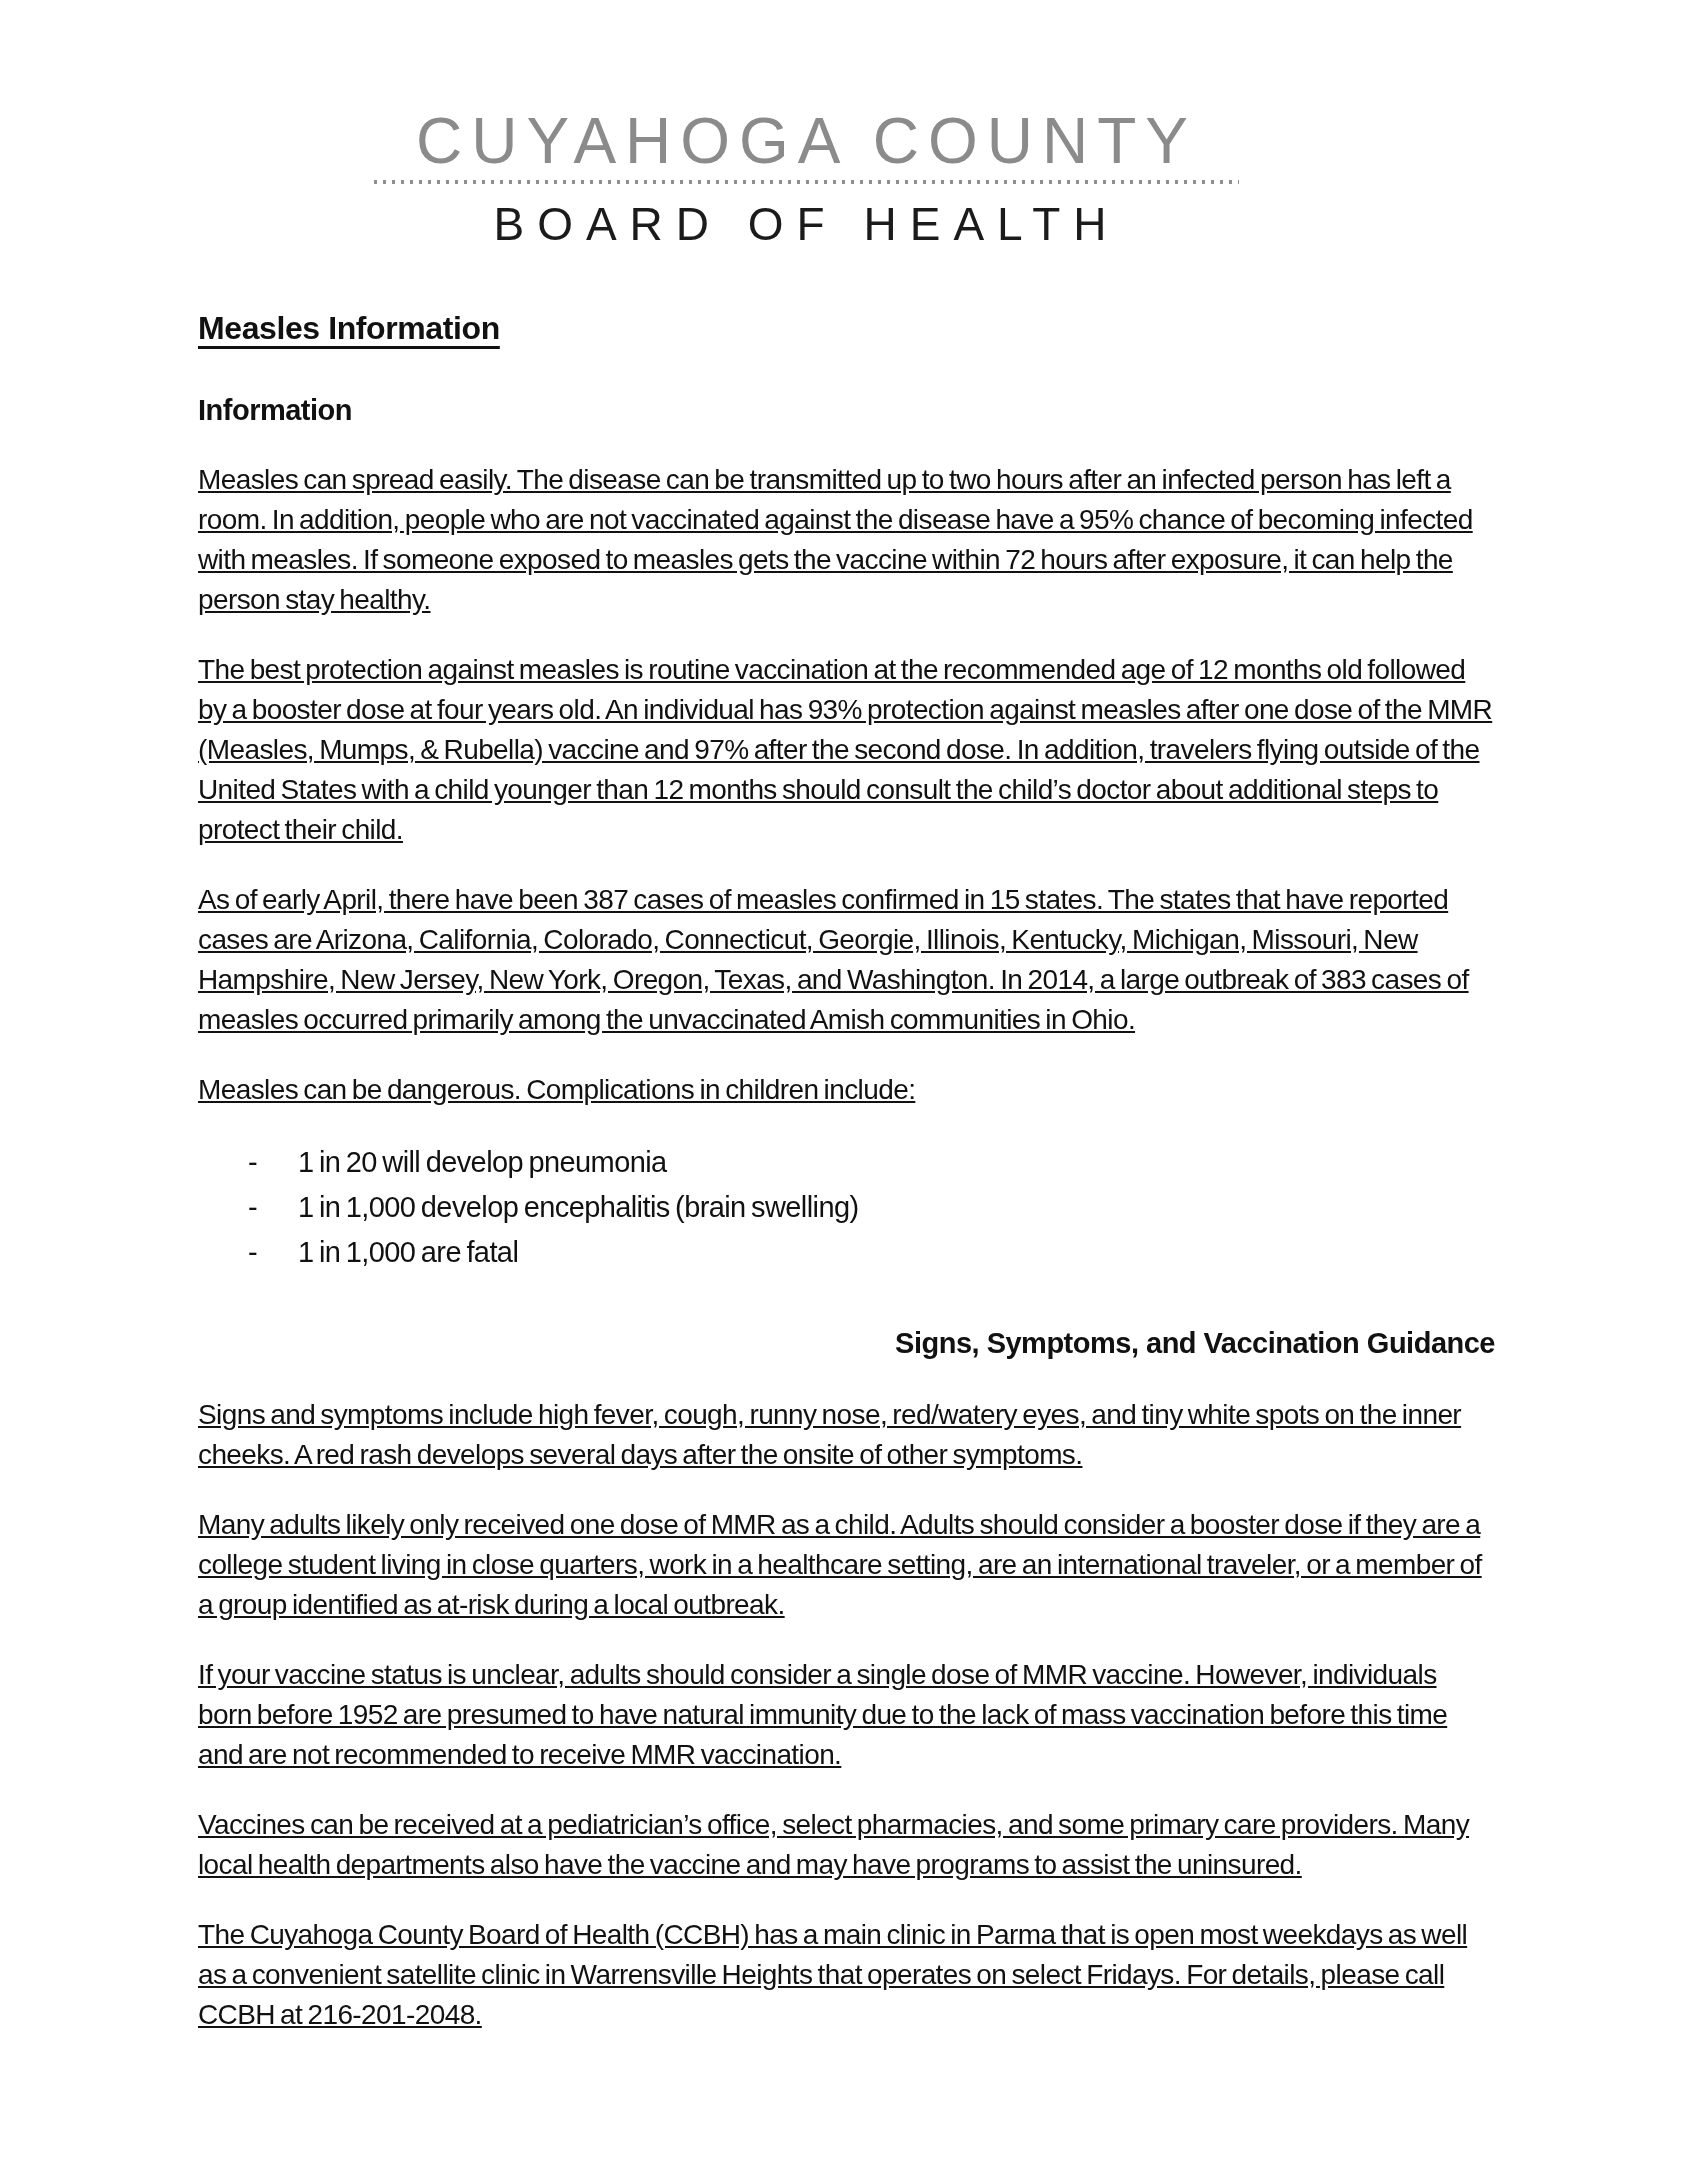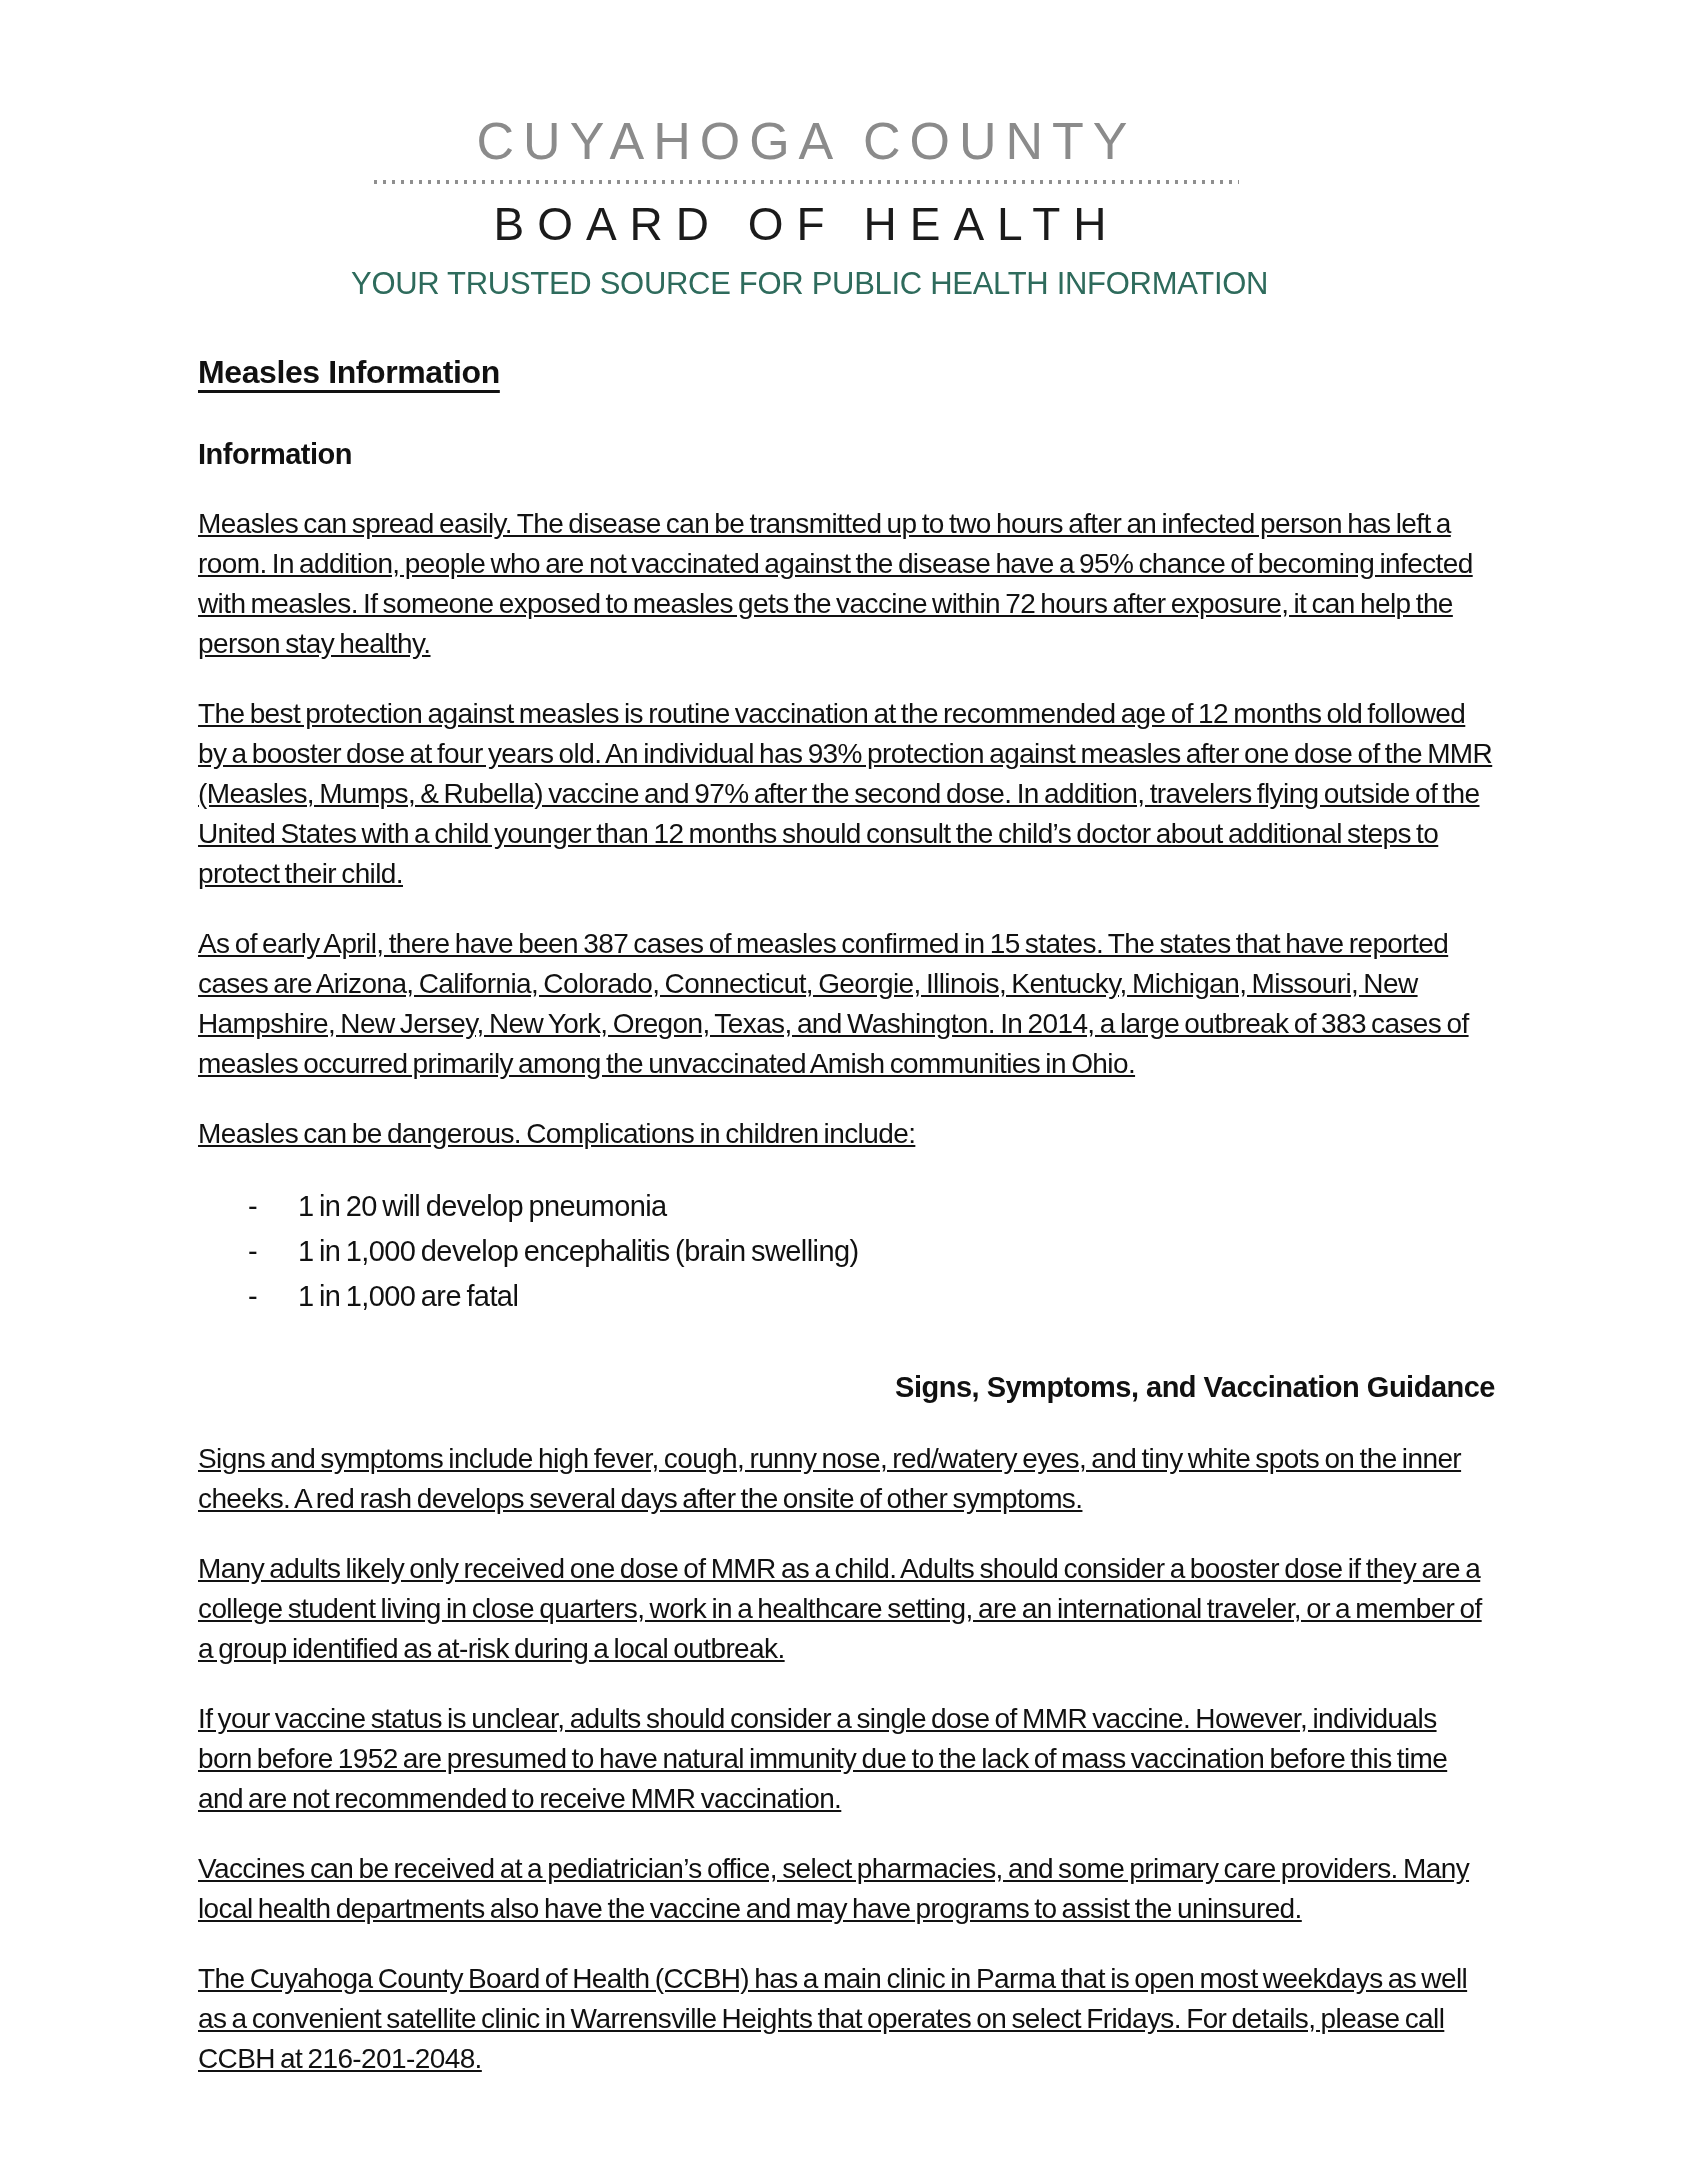--- a/index.html
+++ b/index.html
@@ -15,21 +15,21 @@
   }
 
   
   .logo {
     width: 911px;
     margin-left: 351px; 
     padding-top: 111px;
     text-align: center;
   }
   .logo-line1 {
-    font-size: 52px;
+    font-size: 64px;
     line-height: 61px;
     letter-spacing: 9px;
     color: #8b8b8b;
     white-space: nowrap;
     font-weight: normal;
   }
   .logo-dots {
     margin: 8px auto 0 auto;
     width: 865px;
     height: 4px;
@@ -110,21 +110,20 @@
 </style>
 </head>
 <body>
 
 <div class="page">
 
   <header class="logo">
     <div class="logo-line1">CUYAHOGA COUNTY</div>
     <div class="logo-dots"></div>
     <div class="logo-line2">BOARD OF HEALTH</div>
-    <div class="logo-tagline">YOUR TRUSTED SOURCE FOR PUBLIC HEALTH INFORMATION</div>
   </header>
 
   <main class="content">
 
     <h1 class="doc-title">Measles Information</h1>
 
     <h2 class="section-heading">Information</h2>
 
     <p class="body-par">Measles can spread easily. The disease can be transmitted up to two hours after an infected person has left a room. In addition, people who are not vaccinated against the disease have a 95% chance of becoming infected with measles. If someone exposed to measles gets the vaccine within 72 hours after exposure, it can help the person stay healthy.</p>
 

